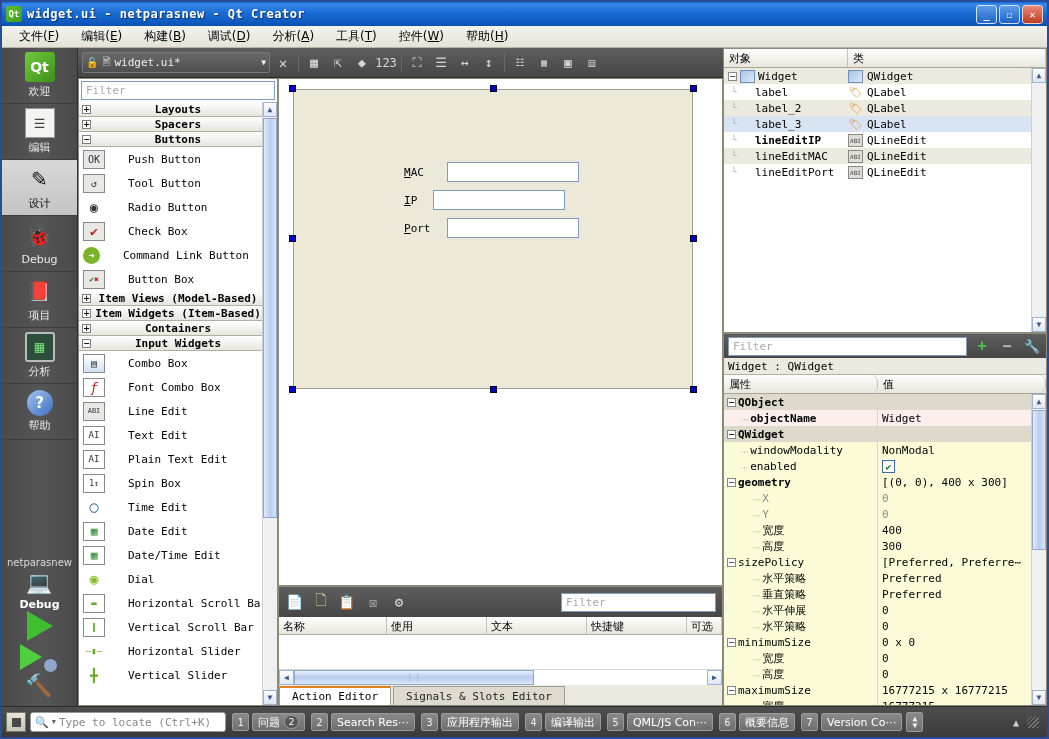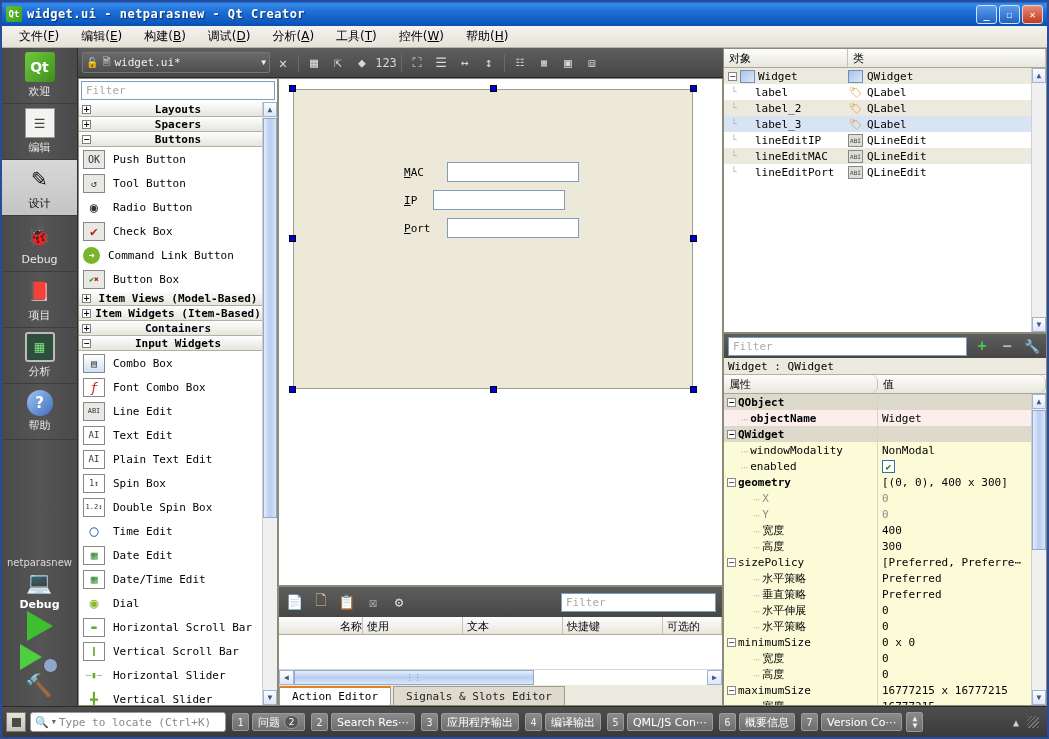--- a/index.html
+++ b/index.html
@@ -116,21 +116,21 @@
     display: flex; align-items: center; font-size: 11px; font-weight: bold;
     position: relative; justify-content: center; color: #000;
   }
   .wb-exp {
     position: absolute; left: 3px; width: 9px; height: 9px;
     border: 1px solid #808080; background: #fff; color: #000;
     font-size: 8px; line-height: 7px; text-align: center; font-family:"DejaVu Sans",sans-serif;
   }
   .wb-row {
     height: 24px; display: flex; align-items: center; padding-left: 4px;
-    font-size: 11px; color: #000; gap: 8px;
+    font-size: 11px; color: #000; gap: 23px;
   }
   .wb-ico {
     width: 22px; height: 19px; flex: none;
     display: flex; align-items: center; justify-content: center;
     font-size: 10px; background: #e8e8e4; border: 1px solid #888; color:#333;
   }
   .wb-ico.plain { background: none; border: none; }
   .wb-sb {
     position: absolute; right: 0; top: 0; bottom: 0; width: 15px;
     background: #f0f0f0; border-left: 1px solid #cfcfcf;
@@ -505,24 +505,20 @@
         <span class="wb-ico" style="background:#fff;font-size:9px;">AI</span>
         <span>Text Edit</span>
       </div>
       <div class="wb-row">
         <span class="wb-ico" style="background:#fff;font-size:9px;">AI</span>
         <span>Plain Text Edit</span>
       </div>
       <div class="wb-row">
         <span class="wb-ico" style="background:#fff;font-size:8px;">1↕</span>
         <span>Spin Box</span>
-      </div>
-      <div class="wb-row">
-        <span class="wb-ico" style="background:#fff;font-size:7px;">1.2↕</span>
-        <span>Double Spin Box</span>
       </div>
       <div class="wb-row">
         <span class="wb-ico plain" style="font-size:15px;color:#3a6ea5;">◯</span>
         <span>Time Edit</span>
       </div>
       <div class="wb-row">
         <span class="wb-ico" style="background:#fff;color:#3a8a3a;font-size:11px;">▦</span>
         <span>Date Edit</span>
       </div>
       <div class="wb-row">
@@ -617,21 +613,21 @@
       <div class="ae-ico" style="color:#e8d080;">📄</div>
       <div class="ae-ico" style="color:#e8d080;">🗋</div>
       <div class="ae-ico" style="color:#e8b050;">📋</div>
       <div class="ae-ico" style="color:#cfcfcf;">☒</div>
       <div class="ae-ico">⚙</div>
       <div class="ae-filter">
         <span>Filter</span>
       </div>
     </div>
     <div class="ae-head">
-      <div style="width:84px;text-align:right;">名称</div>
+      <div style="width:108px;">名称</div>
       <div style="width:100px;">使用</div>
       <div style="width:100px;">文本</div>
       <div style="width:100px;">快捷键</div>
       <div style="flex:1;">可选的</div>
     </div>
     <div class="ae-body"></div>
     <div class="ae-hscroll">
       <div class="hs-arrow">◀</div>
       <div class="hs-track">
         <div class="hs-thumb">⋮⋮</div>
@@ -692,21 +688,21 @@
           </div>
         <div class="oi-c2">
             <span class="ico-sm ico-label">🏷</span>
             <span>QLabel</span>
           </div>
       </div>
 
       <div class="oi-row">
         <div class="oi-c1">
             <span class="oi-tree">└</span>
-            <span style="padding-left:12px;">lineEditIP</span>
+            <span style="padding-left:12px;font-weight:bold;">lineEditIP</span>
           </div>
         <div class="oi-c2">
             <span class="ico-sm ico-ledit">ABI</span>
             <span>QLineEdit</span>
           </div>
       </div>
 
       <div class="oi-row alt">
         <div class="oi-c1">
             <span class="oi-tree">└</span>

